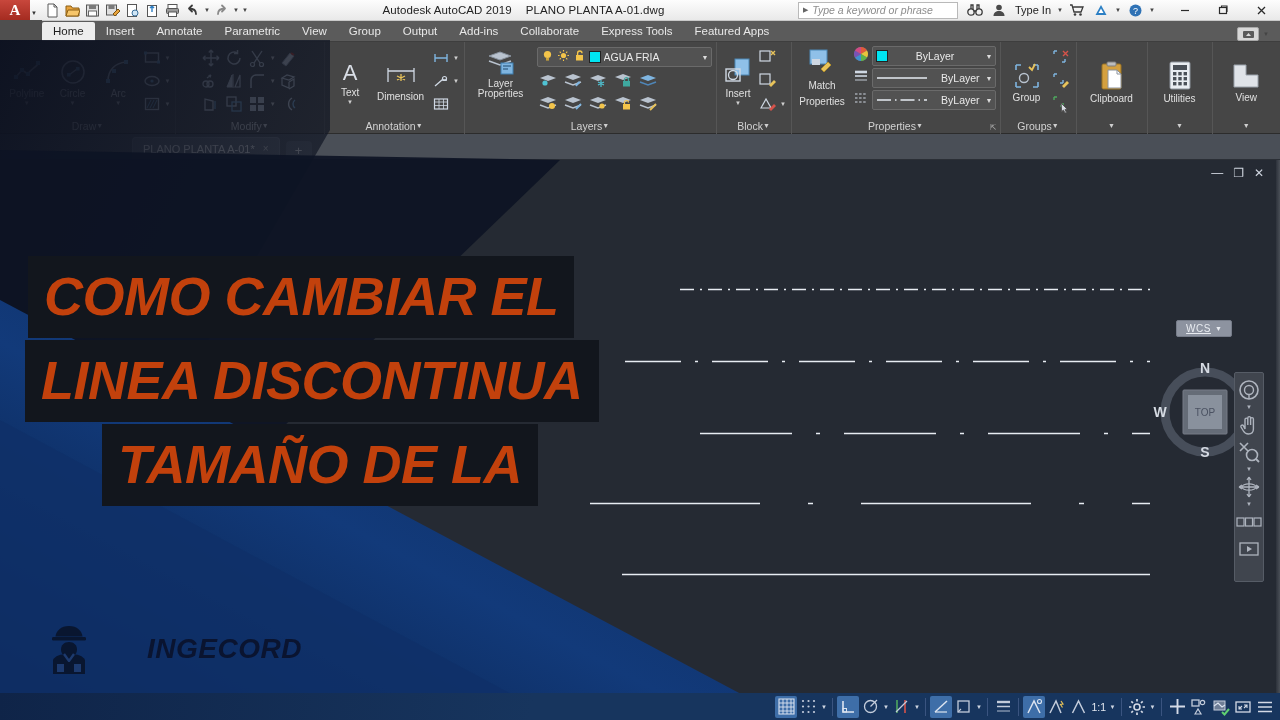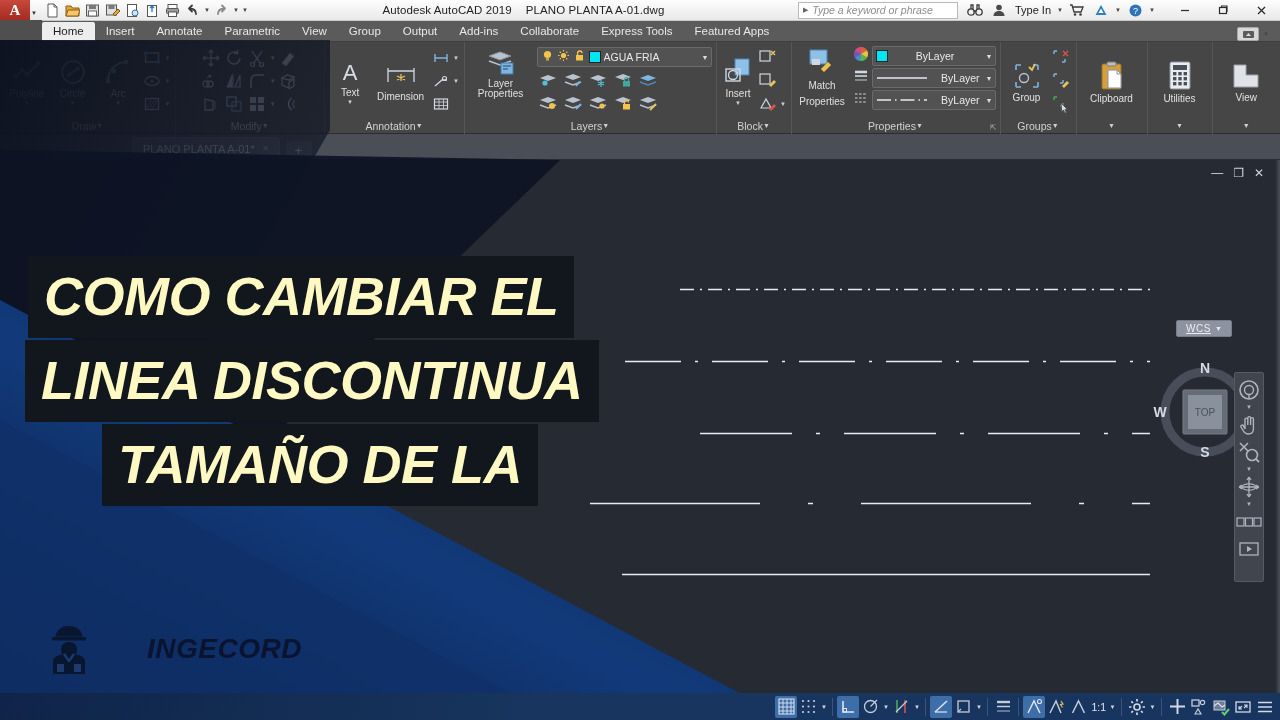--- a/index.html
+++ b/index.html
@@ -161,21 +161,21 @@
   .nav-ic{ width:26px;height:26px;display:flex;align-items:center;justify-content:center;}
   .nav-tri{ font-size:6px;color:#aeb4be; height:7px; line-height:7px;}
 
   
   .diag-overlay{
     position:absolute; left:0; top:0; width:1280px; height:720px; pointer-events:none;
   }
   .titleblock{ position:absolute; z-index:6; }
   .tb-line{
     display:inline-block; background:#12161d;
-    color:#fef9c3; font-weight:bold; font-style:italic;
+    color:#c2410c; font-weight:bold; font-style:italic;
     font-size:54px; line-height:62px; letter-spacing:-0.5px;
     padding:9px 16px 11px; white-space:nowrap;
   }
   .logo{ position:absolute; left:40px; top:620px; z-index:6; display:flex; align-items:center; gap:12px;}
   .logo .txt{
     font-size:28px; font-weight:bold; font-style:italic; color:#0a1430;
     letter-spacing:0.5px;
     margin-left:37px;
   }
 

